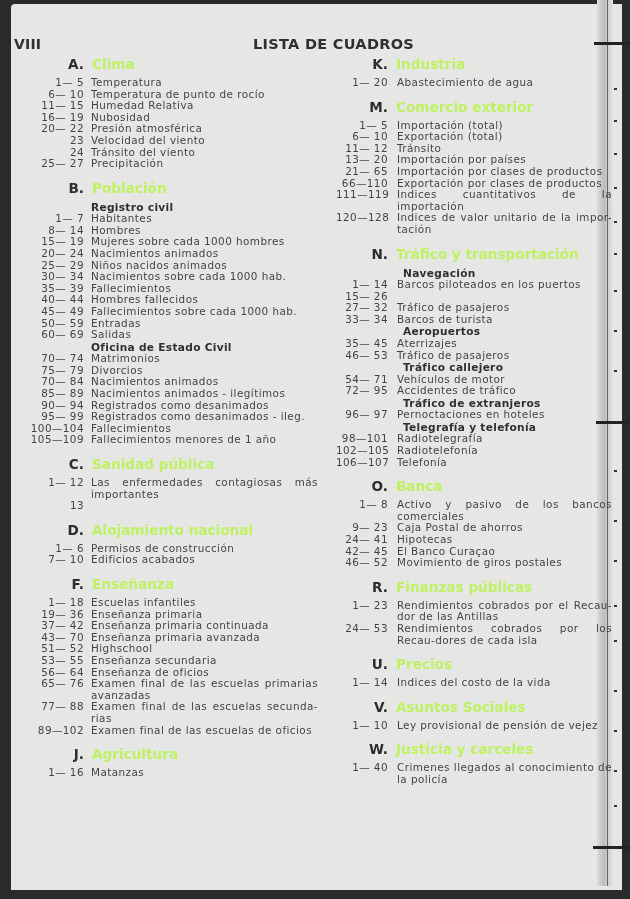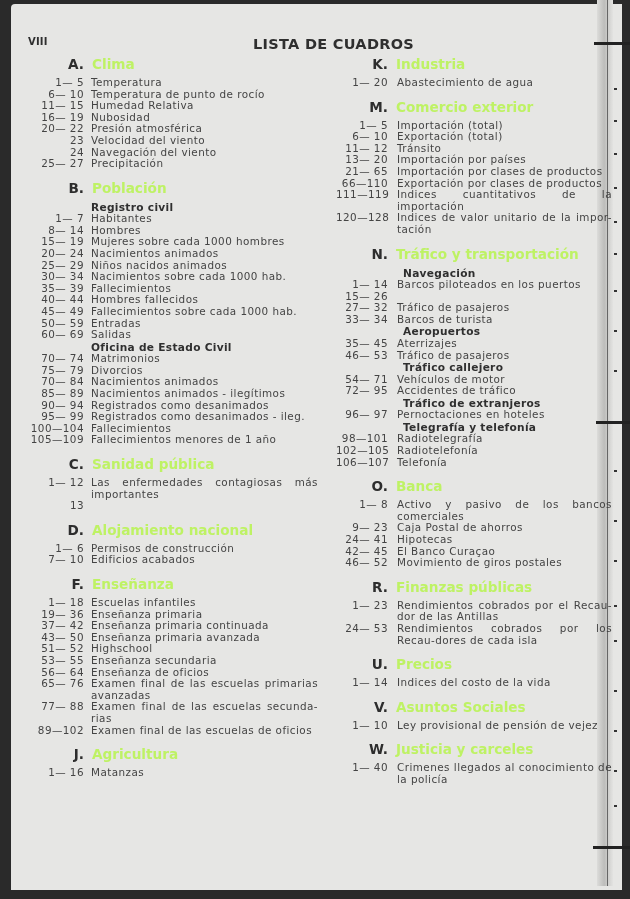--- a/index.html
+++ b/index.html
@@ -18,21 +18,21 @@
   .spine {
     position:absolute; left:597px; top:0; width:16px; height:886px;
     background:linear-gradient(90deg,#dcdcda 0%,#bdbdbb 45%,#cfcfcd 70%,#e3e3e1 100%);
   }
   .spine-line {
     position:absolute; left:607px; top:0; width:1px; height:886px; background:#666;
   }
   .staple { position:absolute; height:3px; background:#222; }
   .stitch { position:absolute; width:3px; height:2px; background:#333; }
 
-  .pagenum { position:absolute; left:28px; top:36px; font-size:10px; font-weight:bold; color:#2f2f2f; letter-spacing:0.2px; }
+  .pagenum { position:absolute; left:14px; top:36px; font-size:14px; font-weight:bold; color:#2f2f2f; letter-spacing:0.2px; }
   .pagetitle { position:absolute; left:253px; top:36px; font-size:14.5px; font-weight:bold; color:#2f2f2f; letter-spacing:0.3px; }
 
   .col { position:absolute; top:55px; }
   .col.left { left:28px; width:290px; }
   .col.right { left:336px; width:276px; }
 
   .sec-head { display:flex; align-items:baseline; height:21px; margin-top:1px; }
   .sec-head .letter { width:56px; text-align:right; font-size:13.6px; font-weight:bold; color:#2d2d2d; }
   .sec-head .title { margin-left:8px; font-size:13.6px; font-weight:bold; color:#bef264; white-space:nowrap; }
   .col.right .sec-head .letter { width:52px; }
@@ -85,21 +85,21 @@
     <div class="row">
       <span class="num">20— 22</span>
       <span class="txt">Presión atmosférica</span>
     </div>
     <div class="row">
       <span class="num">23</span>
       <span class="txt">Velocidad del viento</span>
     </div>
     <div class="row">
       <span class="num">24</span>
-      <span class="txt">Navegación del viento</span>
+      <span class="txt">Tránsito del viento</span>
     </div>
     <div class="row">
       <span class="num">25— 27</span>
       <span class="txt">Precipitación</span>
     </div>
     <div class="gap-m"></div>
     <div class="sec-head">
       <span class="letter">B.</span>
       <span class="title">Población</span>
     </div>
@@ -217,21 +217,21 @@
     </div>
     <div class="row">
       <span class="num">19— 36</span>
       <span class="txt">Enseñanza primaria</span>
     </div>
     <div class="row">
       <span class="num">37— 42</span>
       <span class="txt">Enseñanza primaria continuada</span>
     </div>
     <div class="row">
-      <span class="num">43— 50</span>
+      <span class="num">43— 70</span>
       <span class="txt">Enseñanza primaria avanzada</span>
     </div>
     <div class="row">
       <span class="num">51— 52</span>
       <span class="txt">Highschool</span>
     </div>
     <div class="row">
       <span class="num">53— 55</span>
       <span class="txt">Enseñanza secundaria</span>
     </div>

